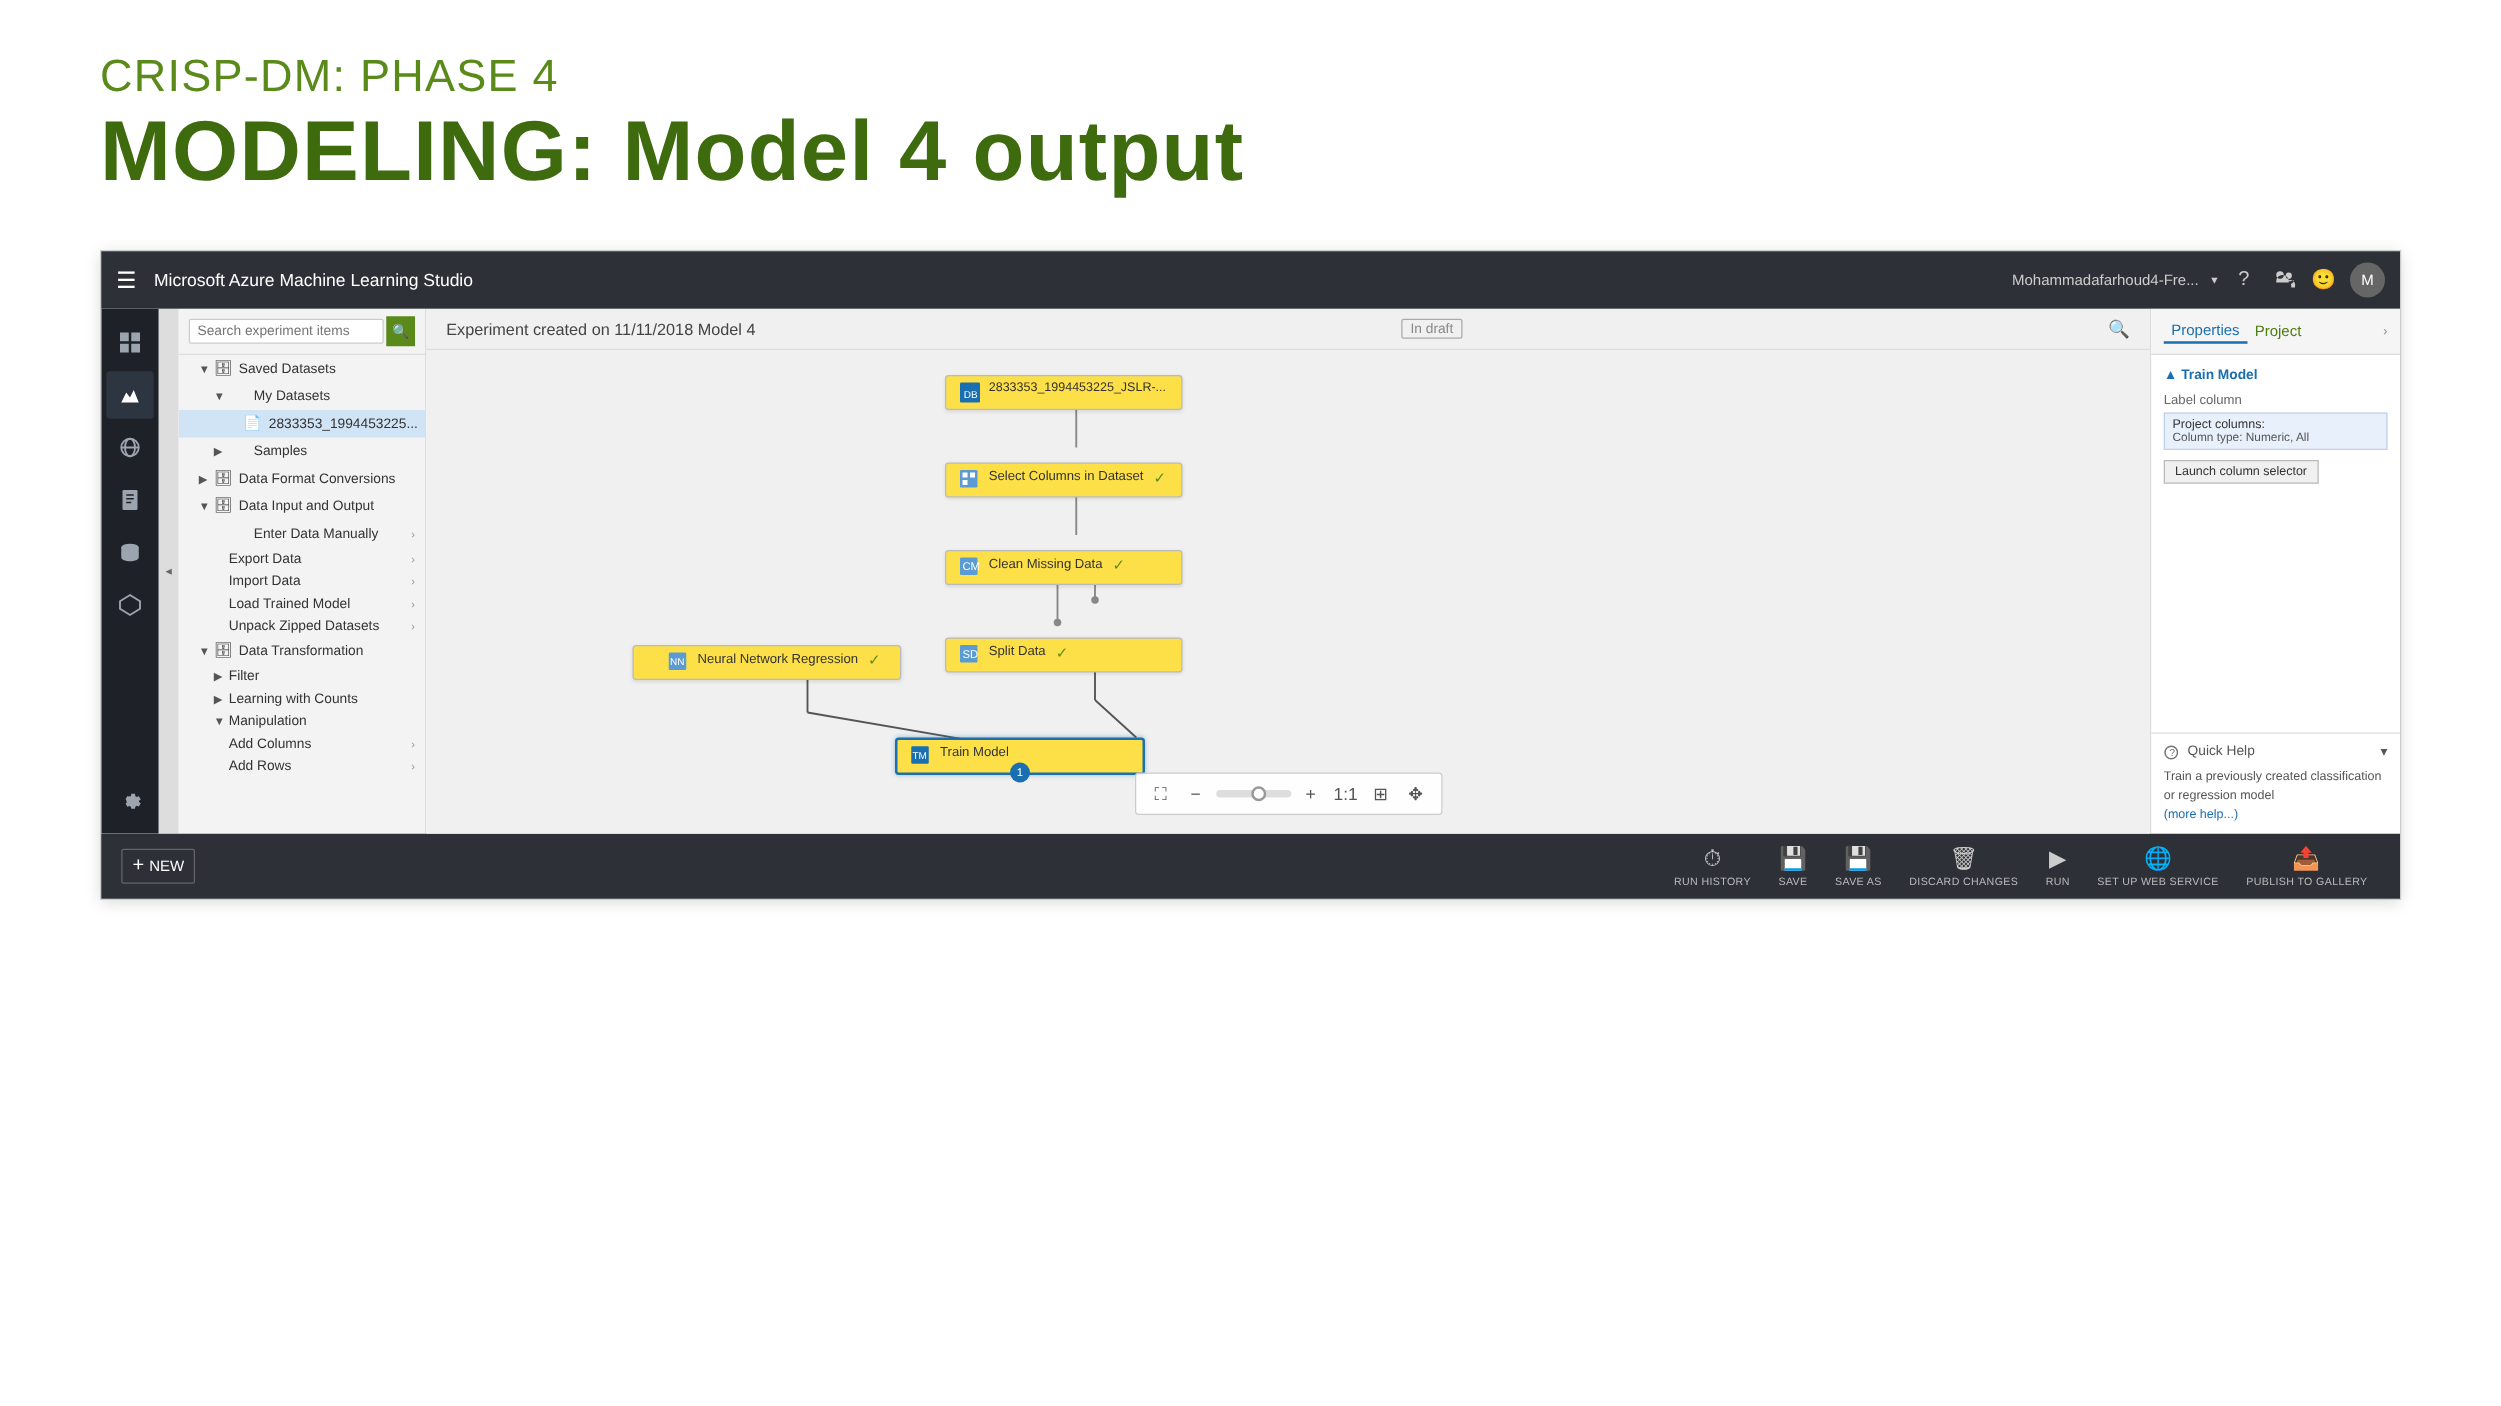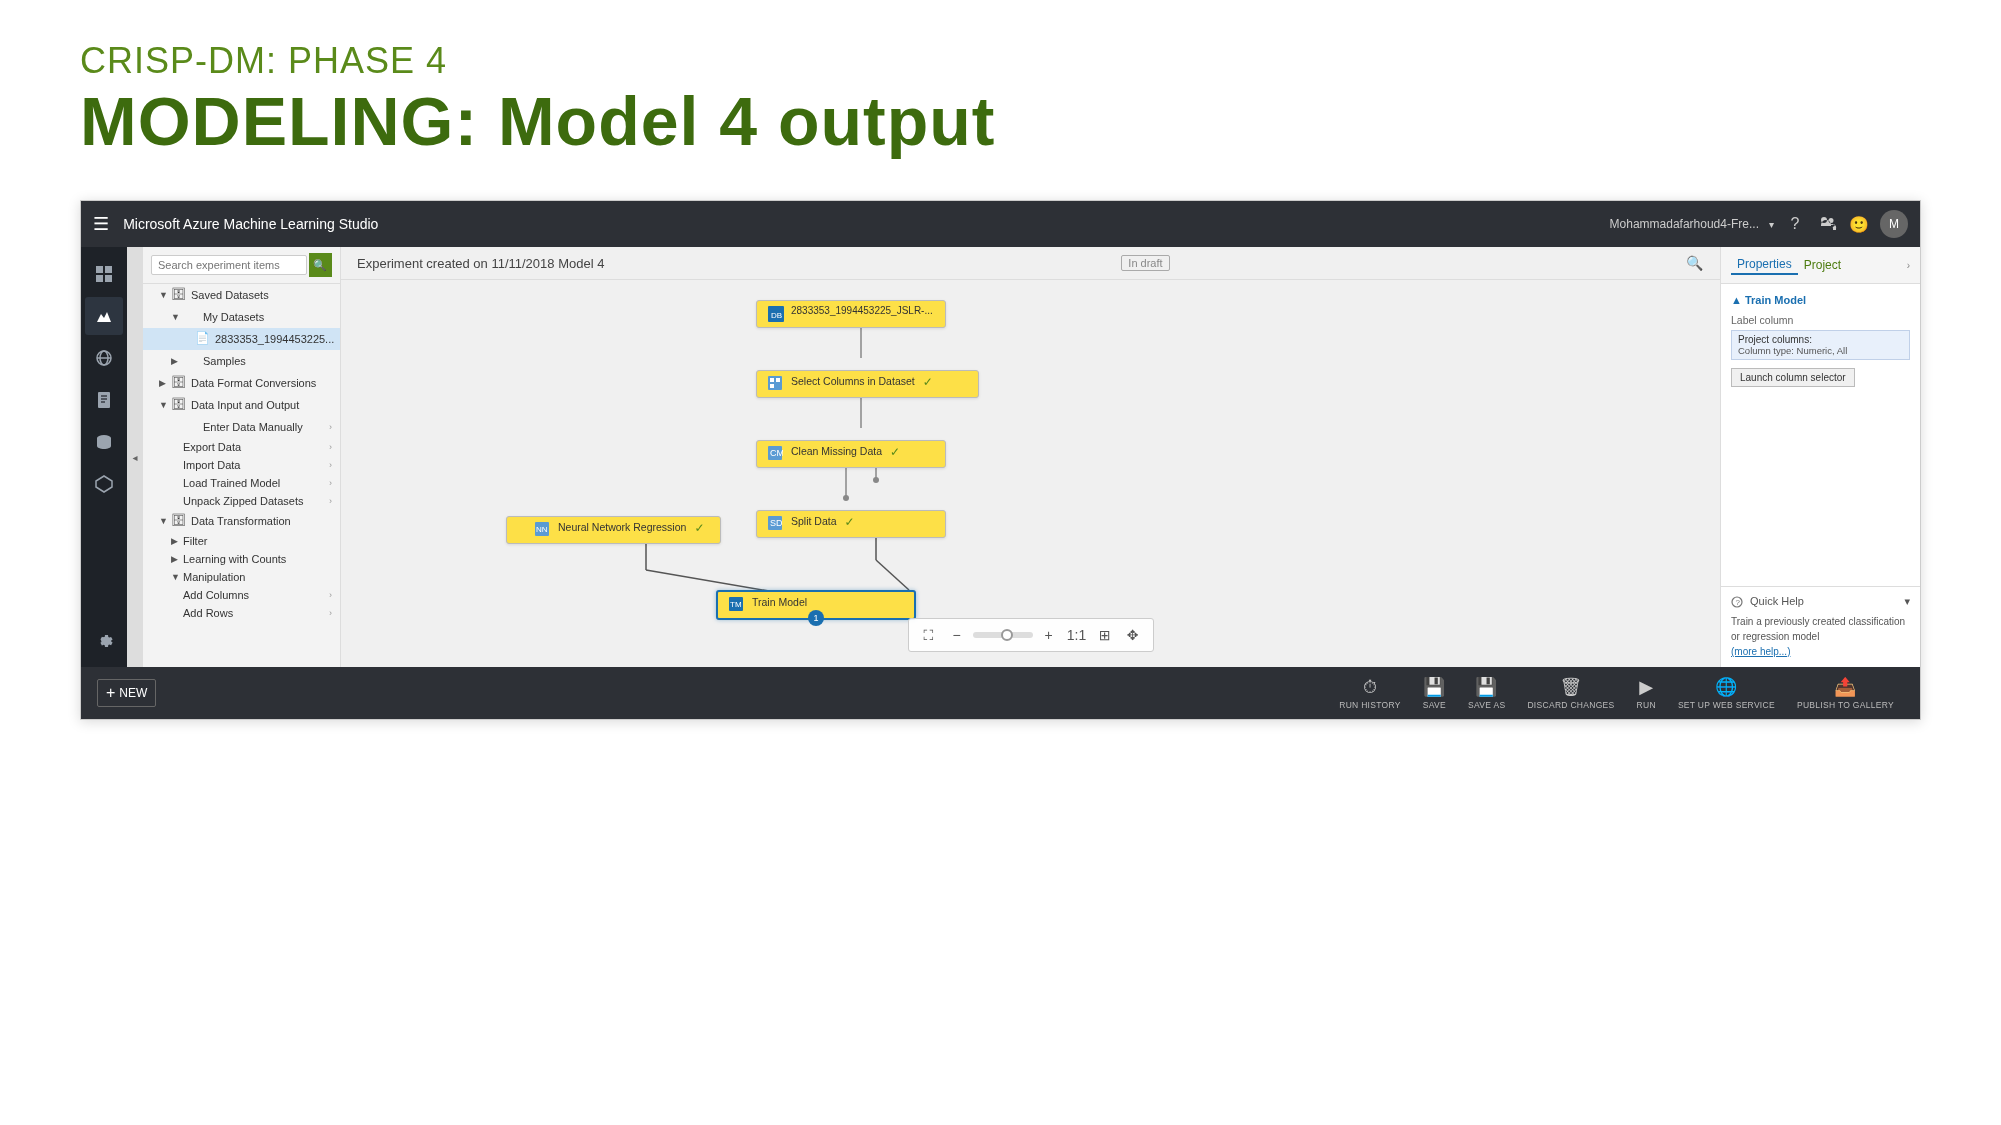--- a/index.html
+++ b/index.html
@@ -420,21 +420,20 @@
       cursor: pointer;
       margin-bottom: 6px;
     }
     .quick-help-text {
       font-size: 10px;
       color: #555;
       line-height: 1.5;
     }
     .quick-help-link {
       color: #1a6fb0;
-      text-decoration: underline;
       cursor: pointer;
     }
 
     
     .bottom-toolbar {
       background: #2d3036;
       height: 52px;
       display: flex;
       align-items: center;
       padding: 0 16px;
@@ -690,21 +689,21 @@
         <div class="node" style="left:415px;top:20px;width:190px;">
           <span class="node-icon">
             <svg width="18" height="18" viewBox="0 0 18 18" fill="none">
                 <rect x="1" y="1" width="16" height="16" rx="1" fill="#1a6fb0"></rect>
                 <text x="4" y="13" font-size="8" fill="#fff">DB</text>
               </svg>
           </span>
           <span style="font-size:10px;">2833353_1994453225_JSLR-...</span>
         </div>
 
-        <div class="node" style="left:415px;top:90px;width:223px;">
+        <div class="node" style="left:415px;top:90px;width:190px;">
           <span class="node-icon">
             <svg width="16" height="16" viewBox="0 0 16 16" fill="none">
                 <rect x="1" y="1" width="14" height="14" rx="1" fill="#5a9bd4"></rect>
                 <rect x="3" y="3" width="4" height="4" fill="#fff"></rect>
                 <rect x="9" y="3" width="4" height="4" fill="#fff"></rect>
                 <rect x="3" y="9" width="4" height="4" fill="#fff"></rect>
               </svg>
           </span>
           <span>Select Columns in Dataset</span>
           <span class="node-check">✓</span>

